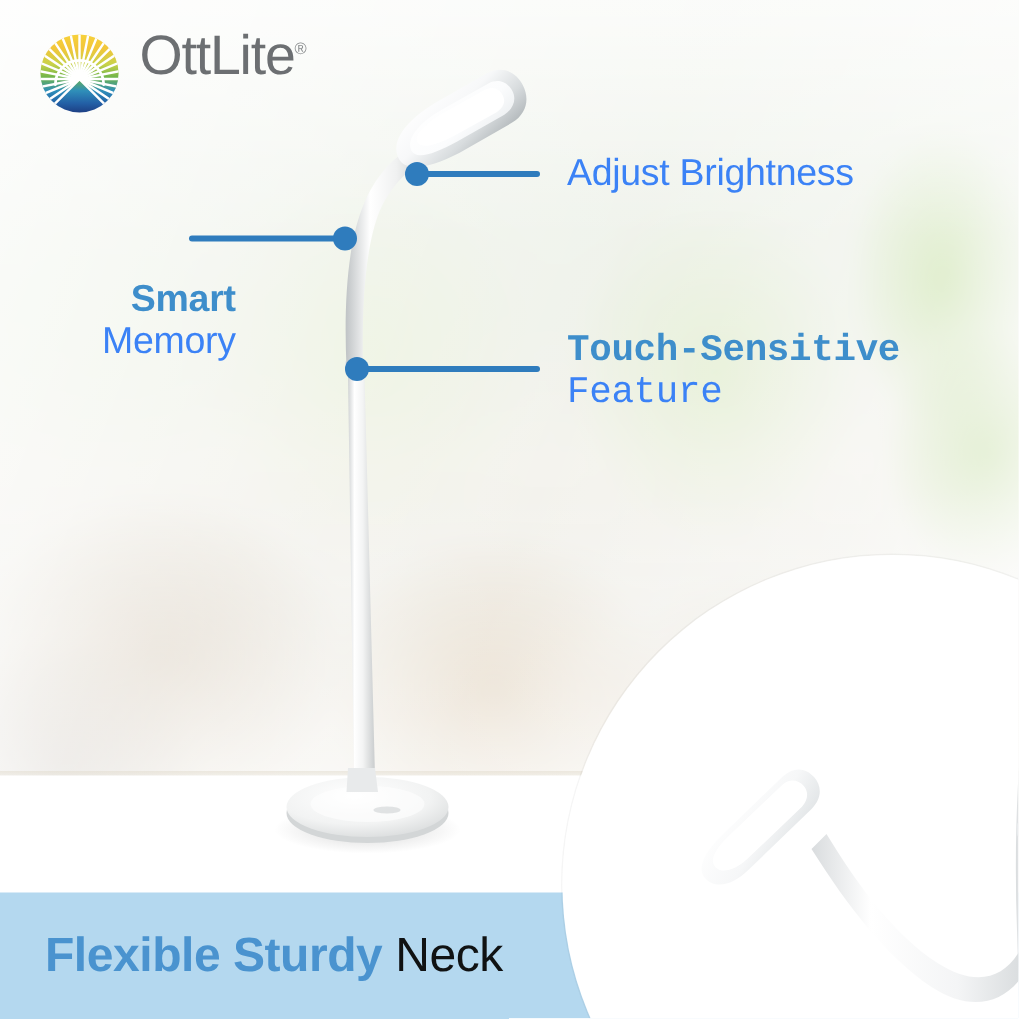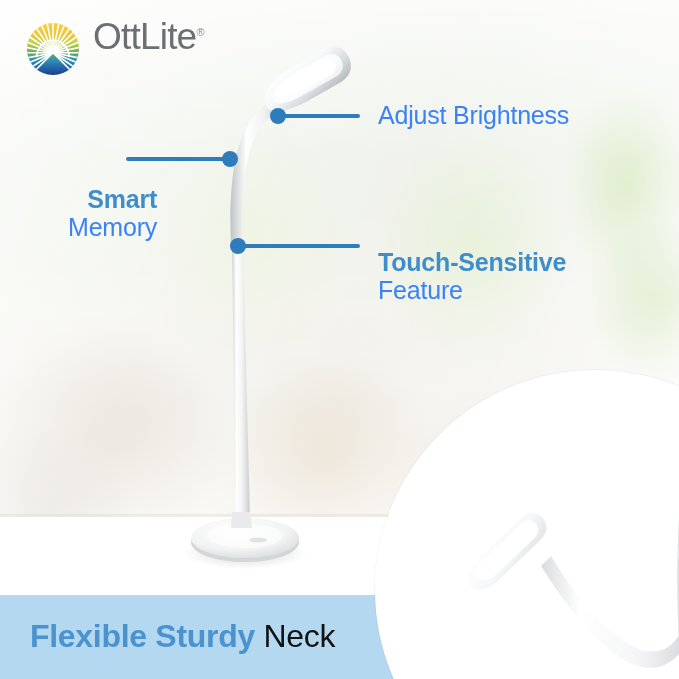--- a/index.html
+++ b/index.html
@@ -183,21 +183,21 @@
 
   <div class="callout left" style="left:68px;top:142px;">
     <div class="cl-strong">Smart</div>
     <div class="cl-plain">Memory</div>
   </div>
 
   <div class="callout" style="left:378px;top:101px;">
     <div class="cl-plain">Adjust Brightness</div>
   </div>
 
-  <div class="callout" style="left:378px;top:249px;">
+  <div class="callout" style="left:378px;top:220px;font-family:Liberation Mono, monospace;">
     <div class="cl-strong">Touch-Sensitive</div>
     <div class="cl-plain">Feature</div>
   </div>
 
   <div class="banner">
     <div class="banner-text">
       <span class="bn-strong">Flexible Sturdy</span><span>&nbsp;</span><span class="bn-plain">Neck</span>
     </div>
   </div>
 

